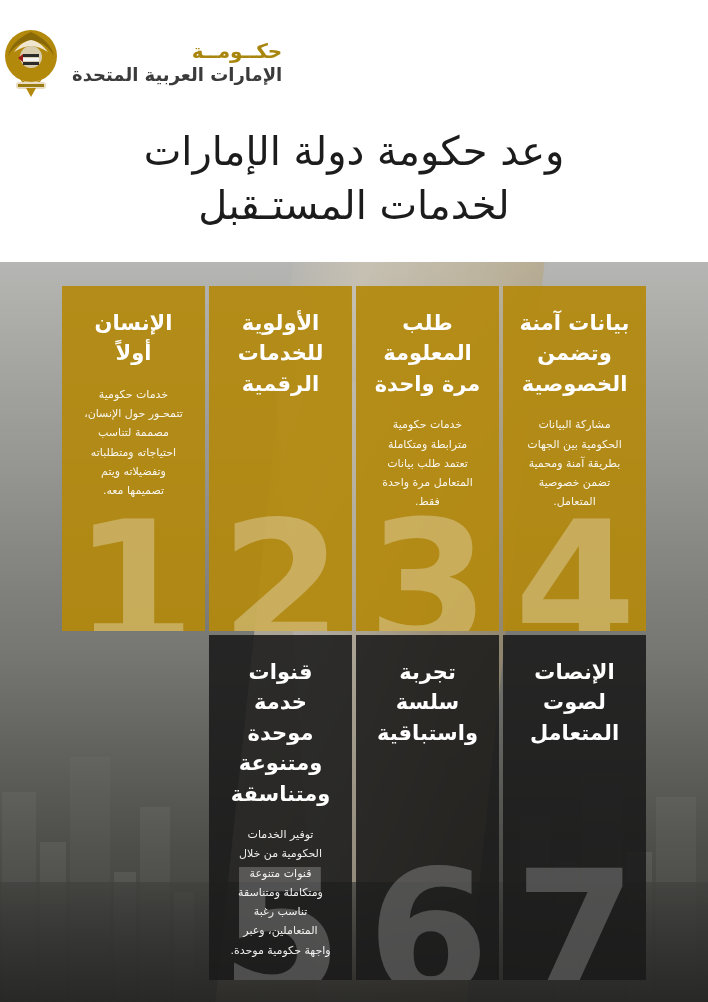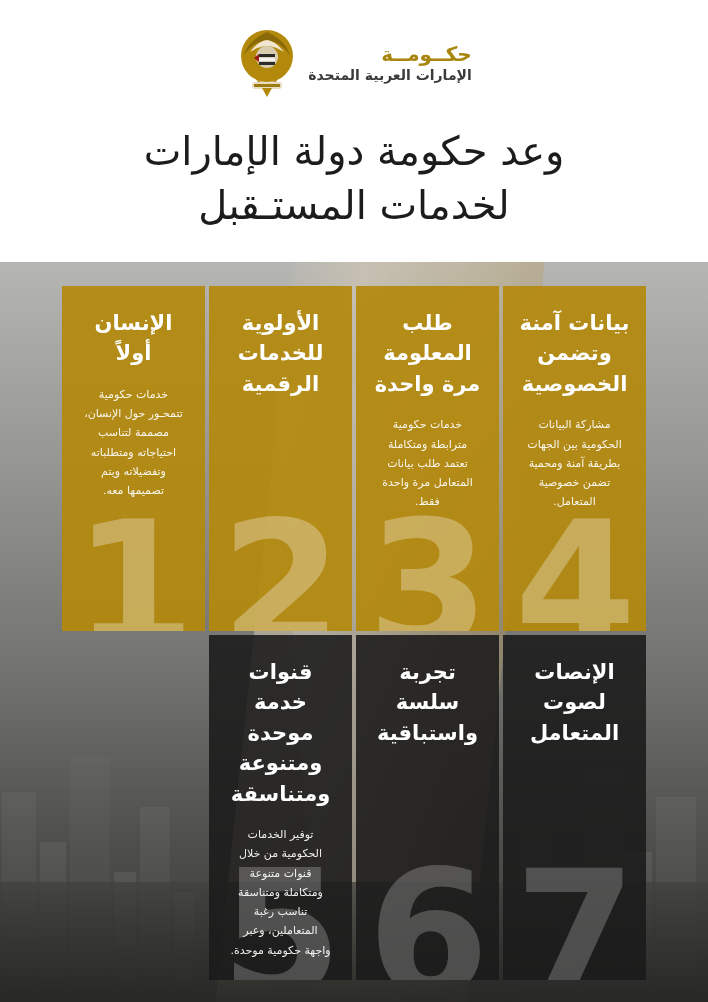--- a/index.html
+++ b/index.html
@@ -20,42 +20,42 @@
     position: absolute;
     top: 0; left: 0; right: 0;
     height: 262px;
     background: #ffffff;
     z-index: 5;
   }
   .emblem-row {
     display: flex;
     flex-direction: row-reverse;
     align-items: center;
-    justify-content: center;
+    justify-content: flex-start;
     gap: 10px;
     padding-top: 26px;
   }
   .emblem {
     width: 62px; height: 74px;
     position: relative;
   }
   .emblem svg { display: block; }
   .gov-text {
     text-align: right;
     direction: rtl;
     line-height: 1.25;
   }
   .gov-text .line1 {
     font-size: 20px;
     font-weight: bold;
     color: #a8860d;
     letter-spacing: 1px;
   }
   .gov-text .line2 {
-    font-size: 14px;
+    font-size: 18px;
     font-weight: bold;
     color: #3b3b3b;
   }
   .main-title {
     margin-top: 24px;
     text-align: center;
     direction: rtl;
     color: #1c1c1c;
     font-weight: normal;
     font-size: 40px;

